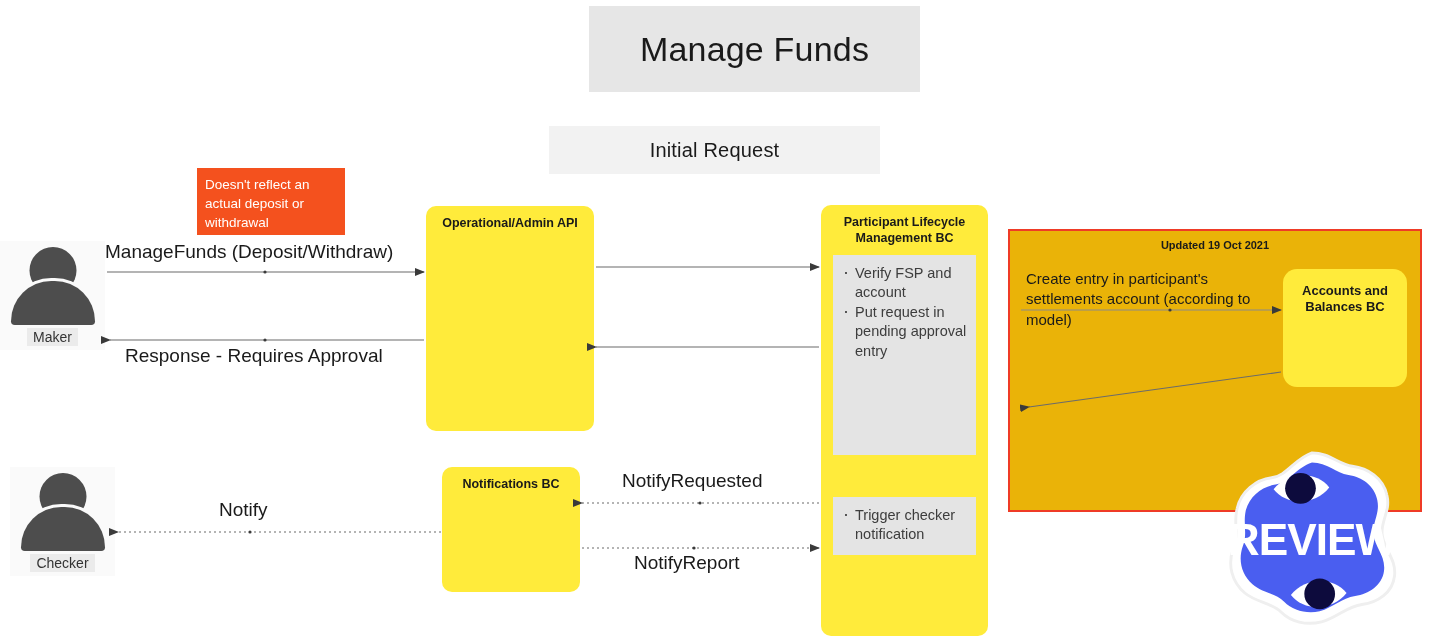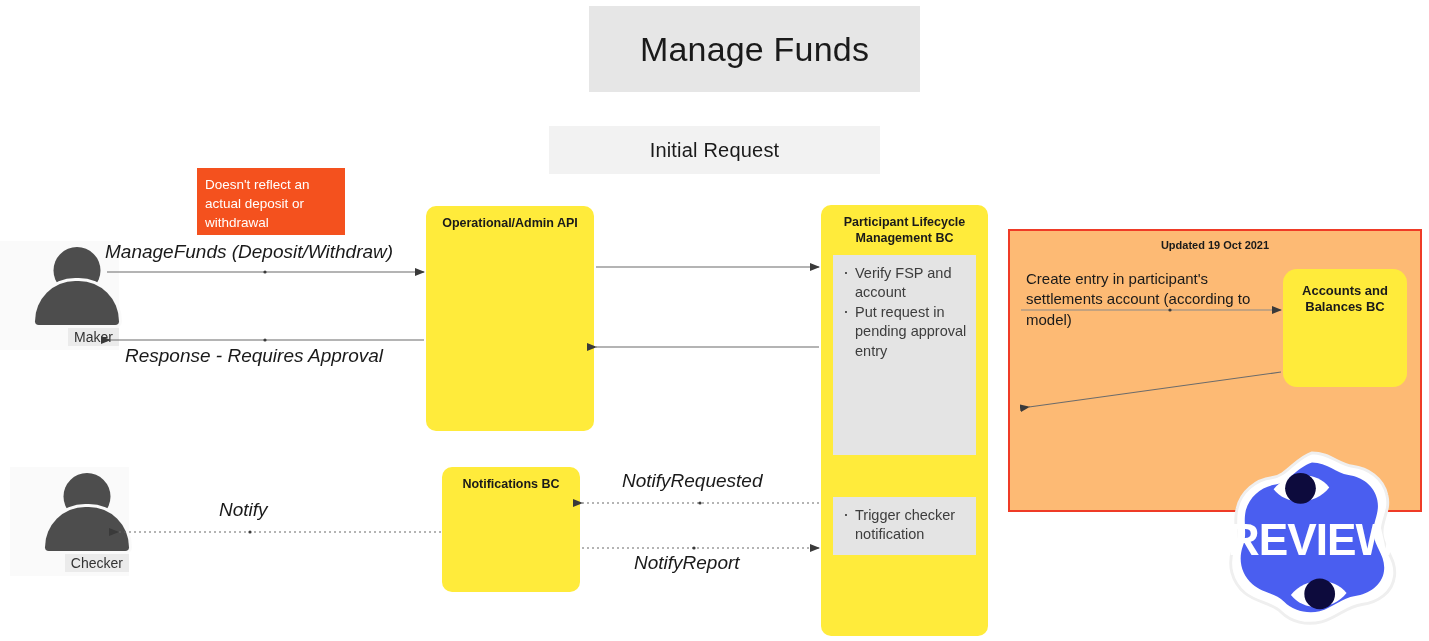--- a/index.html
+++ b/index.html
@@ -41,22 +41,21 @@
     font-size: 20px;
   }
 
   
   .actor {
     position: absolute;
     width: 105px;
     background: #fafafa;
     display: flex;
     flex-direction: column;
-    align-items: flex-end;
-    padding-left: 14px;
+    align-items: center;
   }
   .actor-glyph {
     position: relative;
     width: 84px;
     height: 78px;
     margin-top: 6px;
   }
   .actor-head {
     position: absolute;
     left: 50%;
@@ -153,21 +152,21 @@
     line-height: 1.4;
     padding: 8px 8px 0 8px;
     box-sizing: border-box;
   }
 
   
   #review-panel {
     position: absolute;
     left: 1008px; top: 229px; width: 414px; height: 283px;
     border: 2px solid #ef3b26;
-    background: #fdba74;
+    background: #eab308;
     box-sizing: border-box;
   }
   #review-updated {
     position: absolute;
     left: 0; right: 0; top: 8px;
     text-align: center;
     font-size: 11px;
     font-weight: bold;
     color: #1a1a1a;
   }
@@ -178,21 +177,20 @@
     line-height: 1.35;
     color: #1a1a1a;
   }
 
   
   .edge-label {
     position: absolute;
     font-size: 19px;
     color: #1a1a1a;
     white-space: nowrap;
-    font-style: italic;
   }
   svg.edges {
     position: absolute;
     left: 0; top: 0;
     width: 1429px; height: 641px;
     overflow: visible;
     pointer-events: none;
   }
 
   

